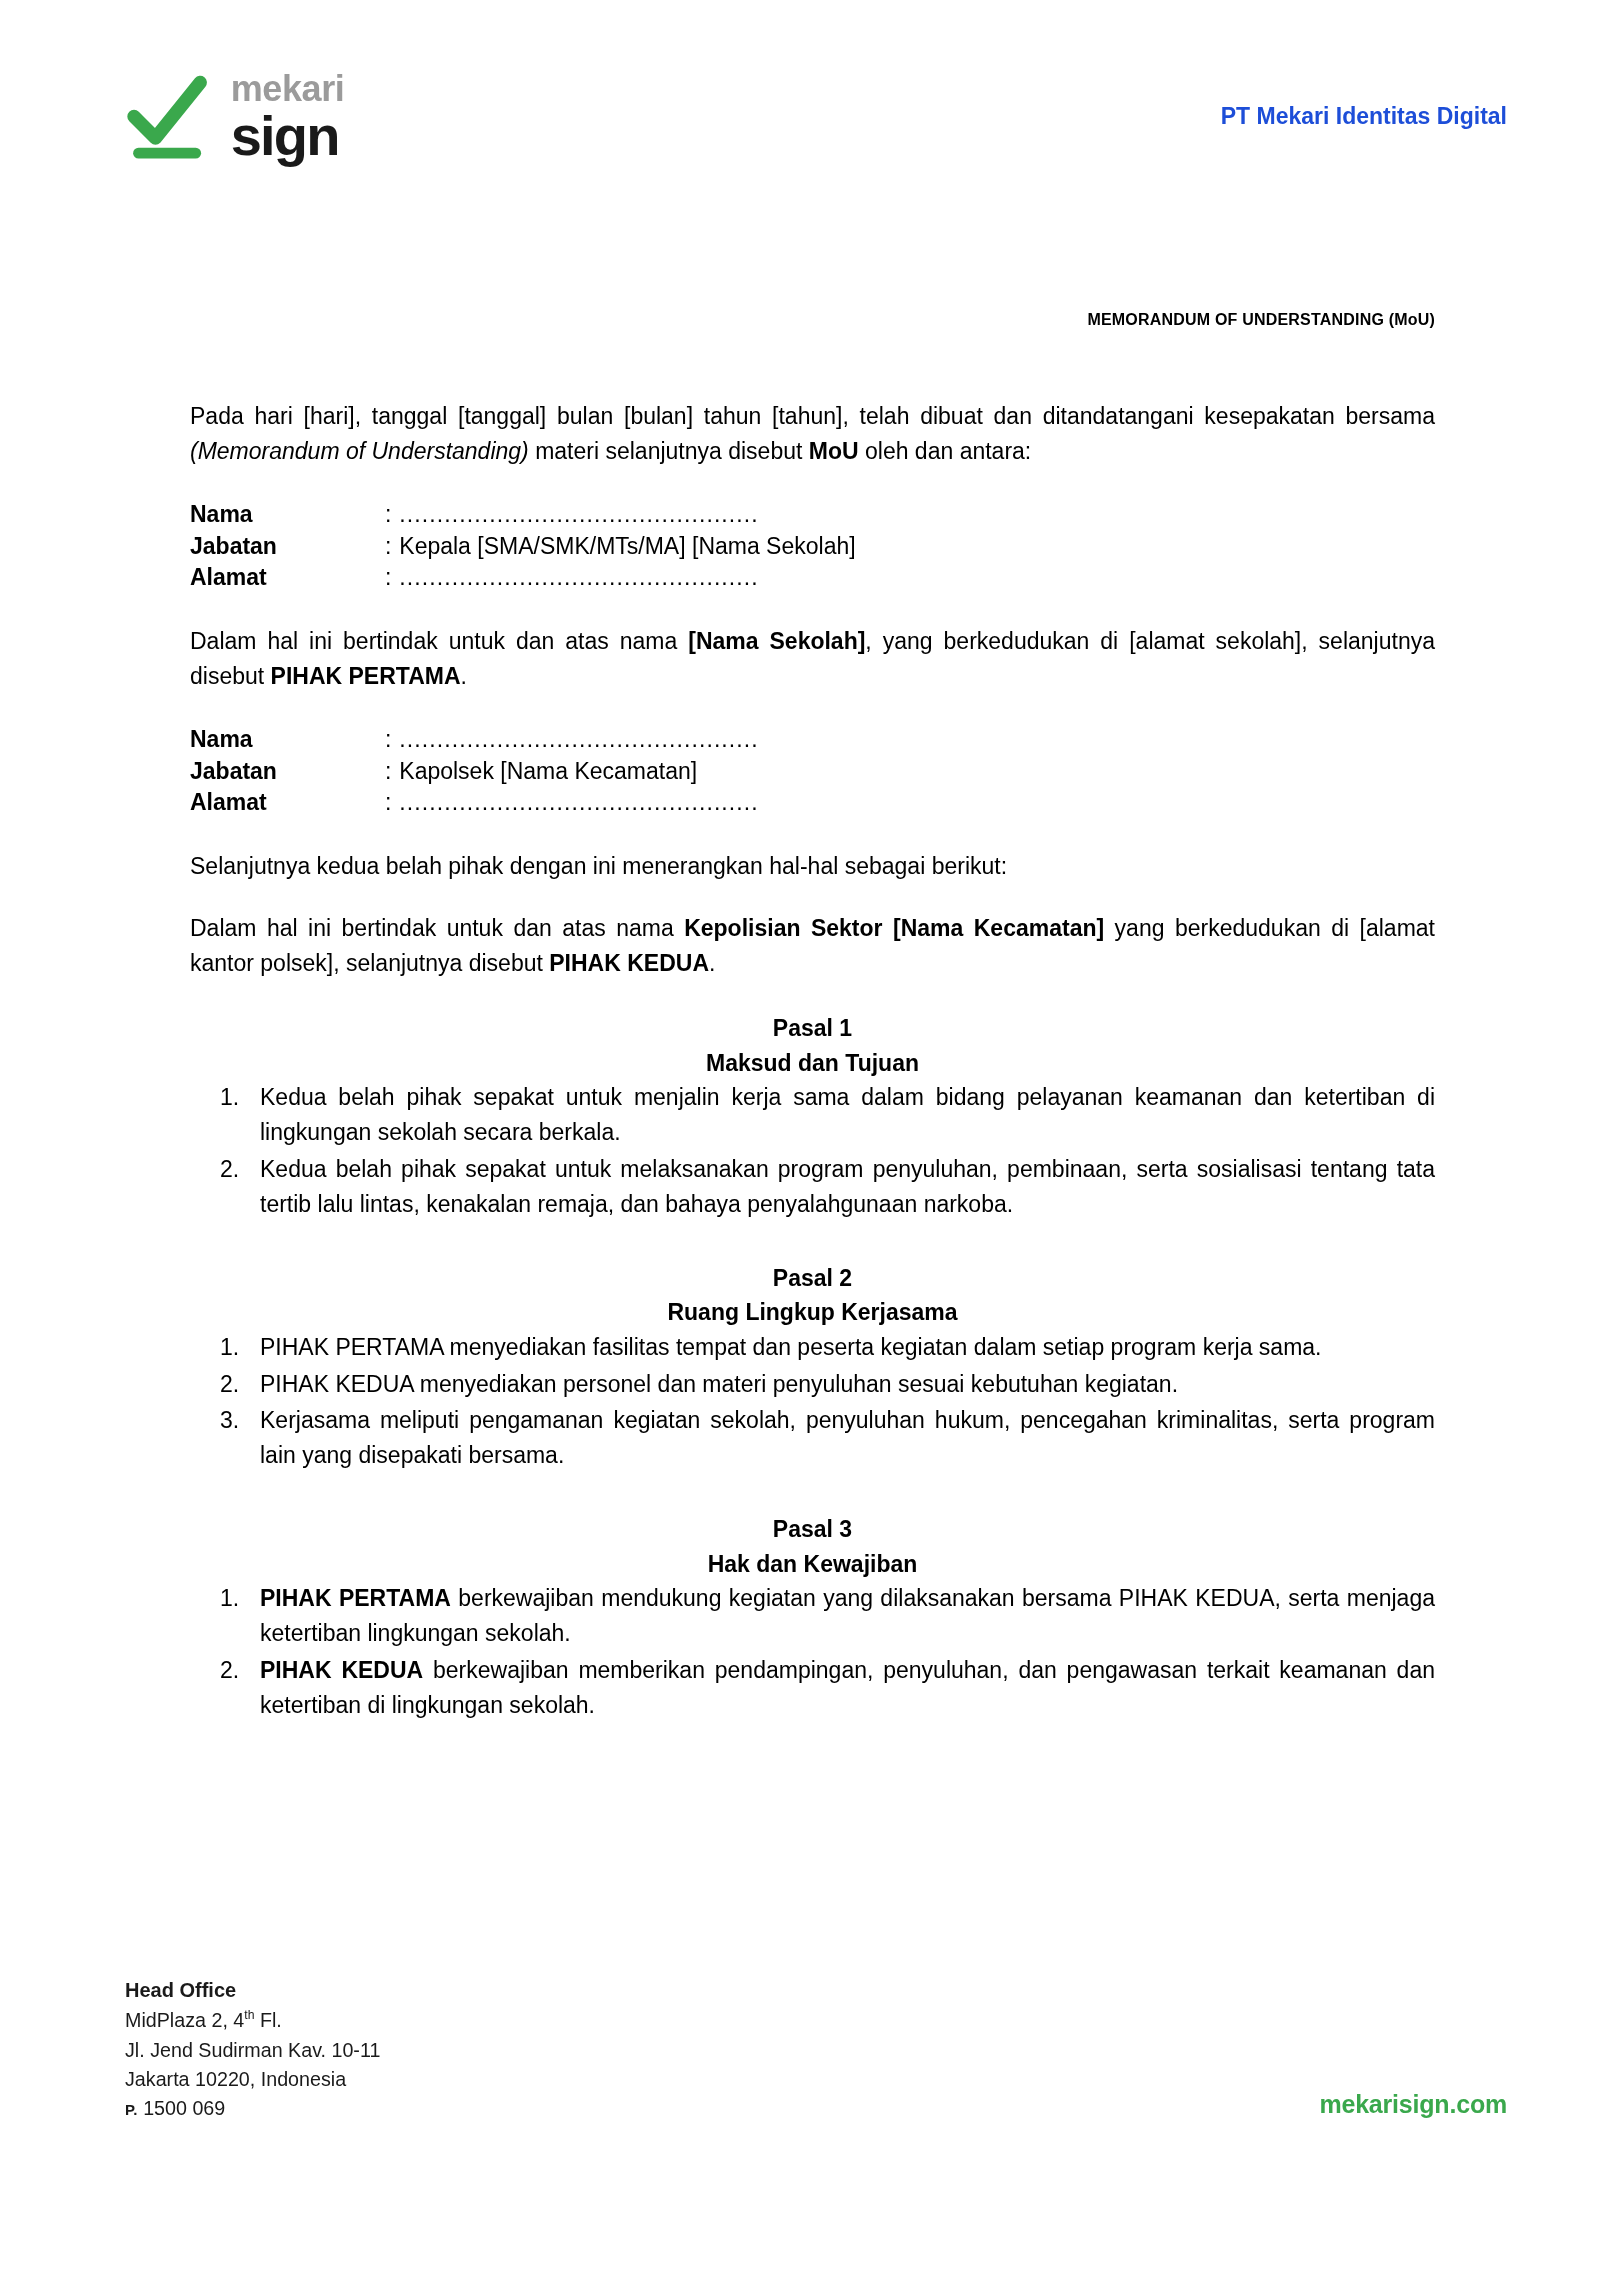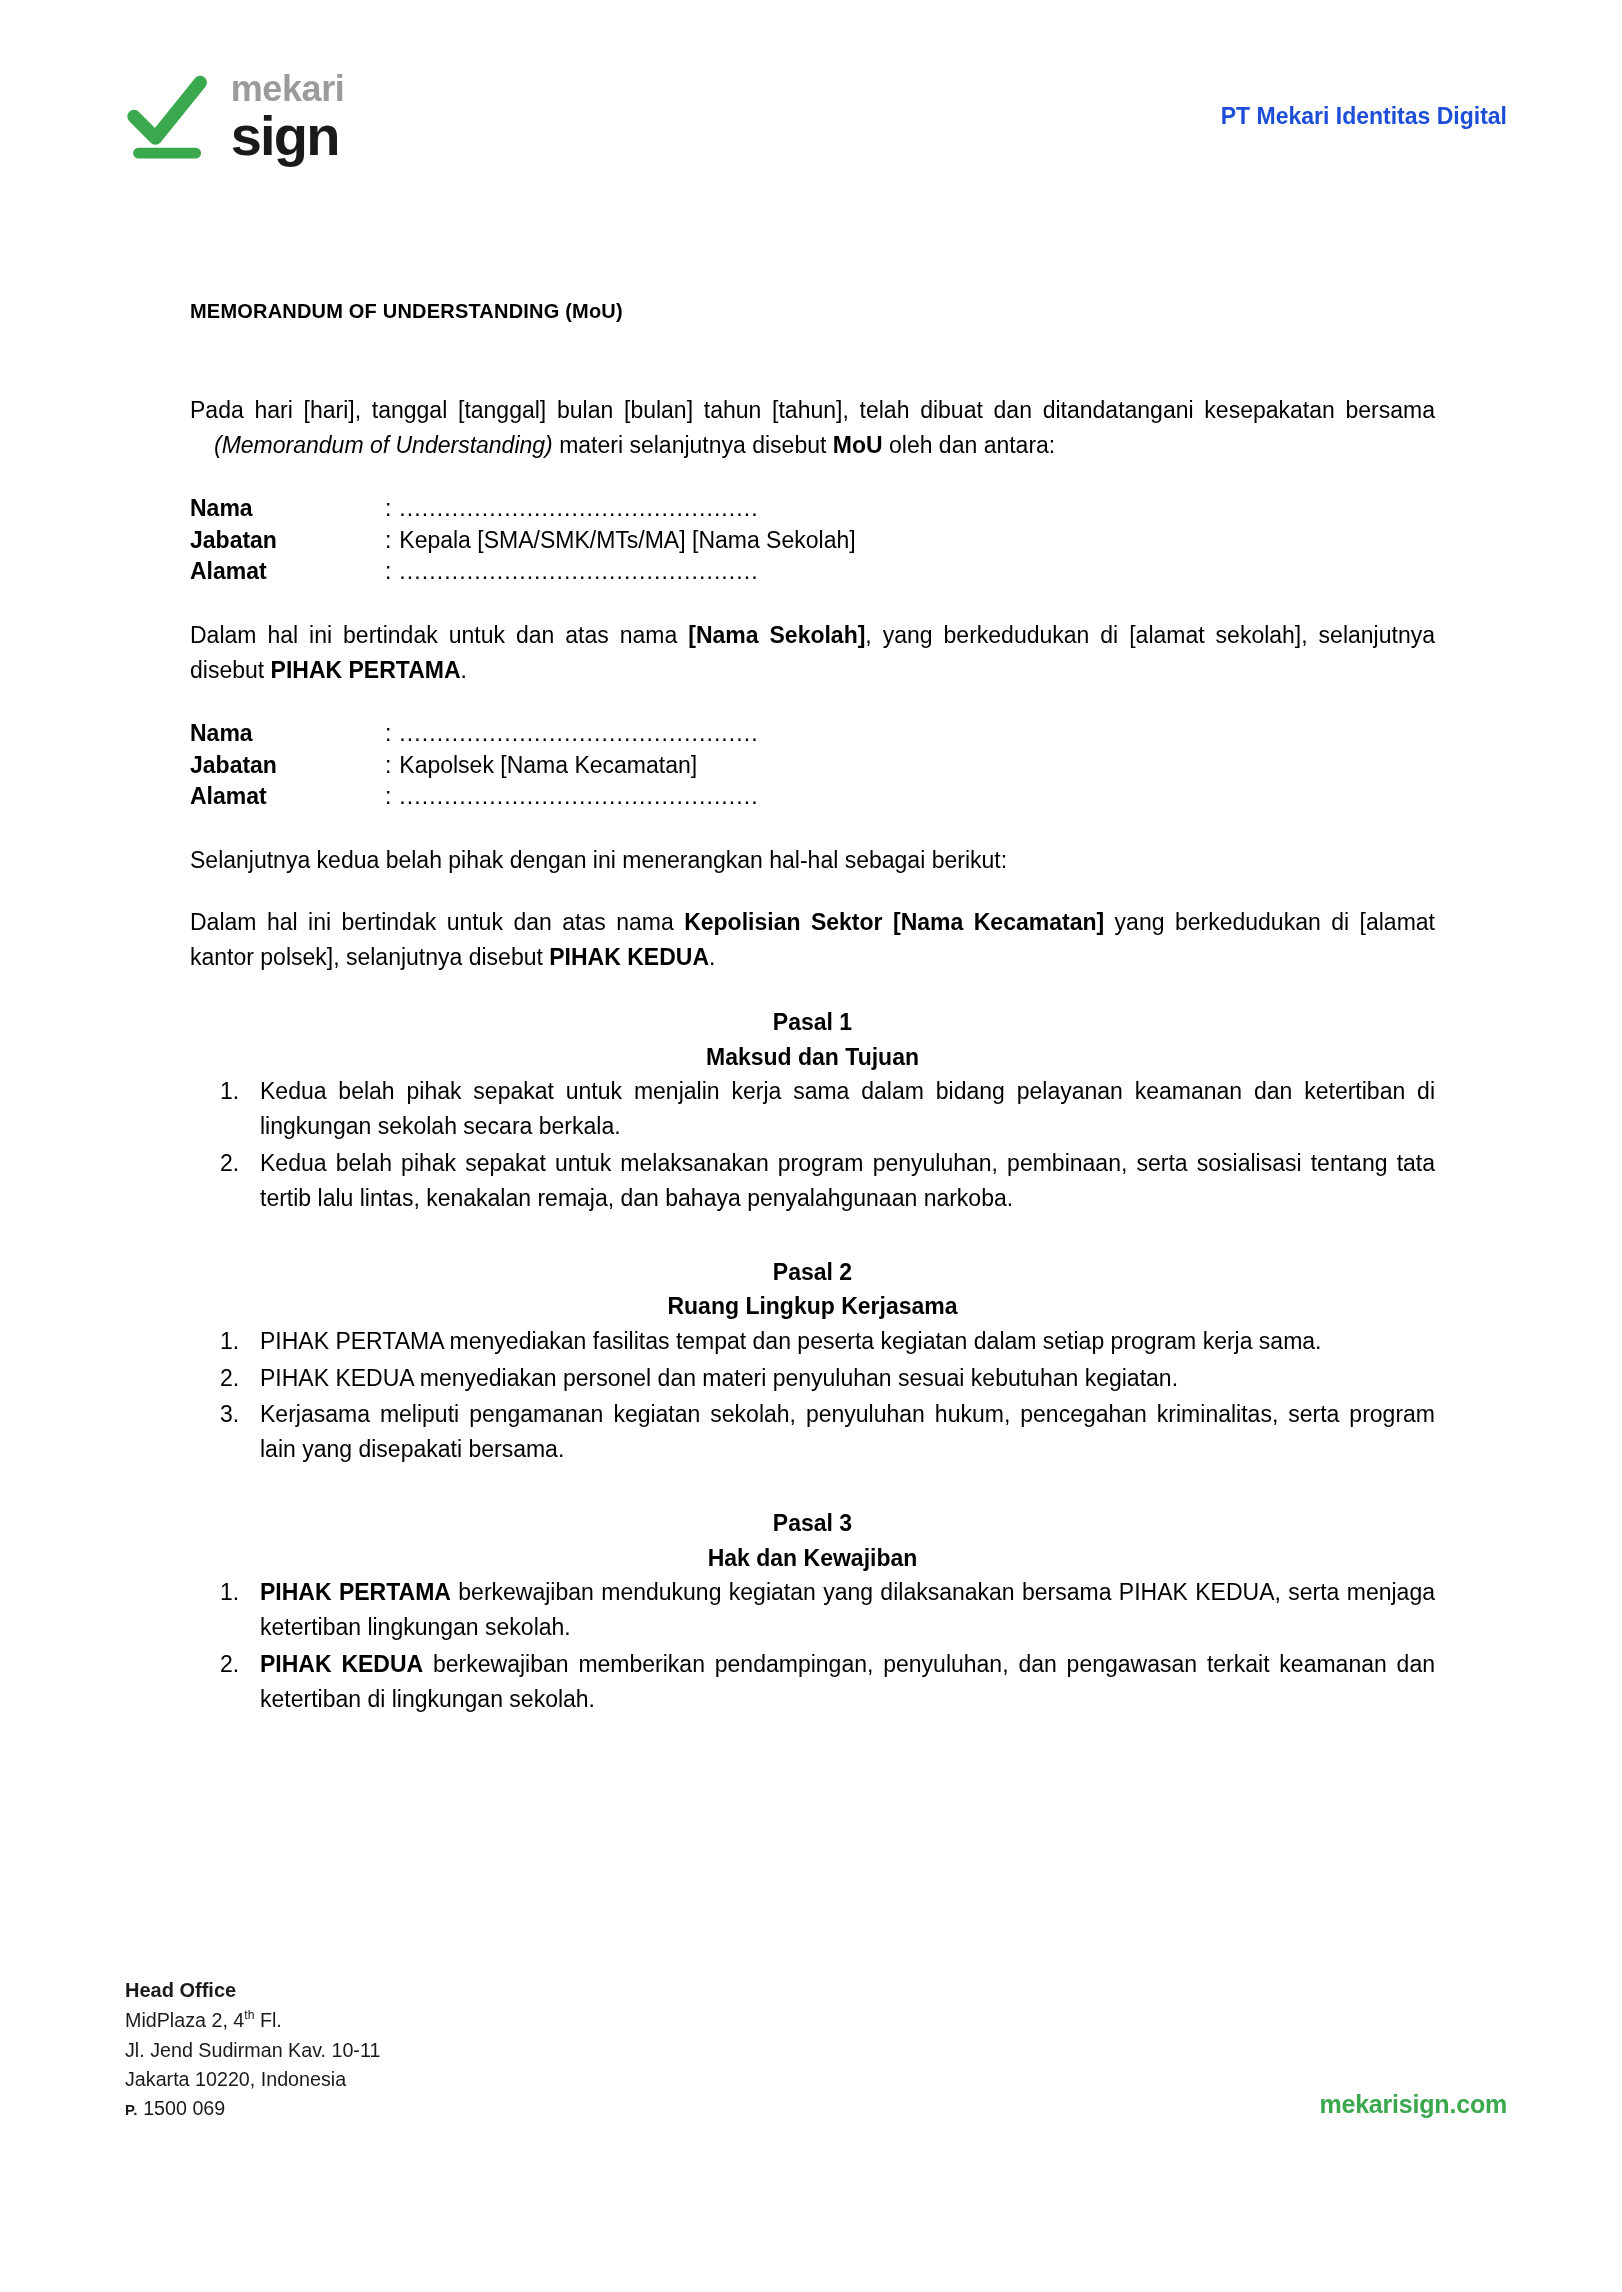--- a/index.html
+++ b/index.html
@@ -73,35 +73,35 @@
   }
 
   
   .content {
     position: absolute;
     top: 296px;
     left: 190px;
     width: 1245px;
   }
   .doc-title {
-    text-align: left;
-    font-size: 20px;
+    text-align: right;
+    font-size: 16px;
     font-weight: bold;
     letter-spacing: 0.2px;
-    margin: 4px 0 70px 0;
+    margin: 15px 0 70px 0;
   }
   p.para {
     font-size: 23px;
     line-height: 1.52;
     text-align: justify;
     margin: 0 0 30px 0;
   }
   p.para.tight { margin-bottom: 27px; }
   .b { font-weight: bold; }
-  .i { font-style: italic; margin-left: 24px; }
+  .i { font-style: italic; }
 
   
   .party {
     margin: 0 0 30px 0;
     font-size: 23px;
     line-height: 1.38;
   }
   .party-row {
     display: flex;
     align-items: baseline;

